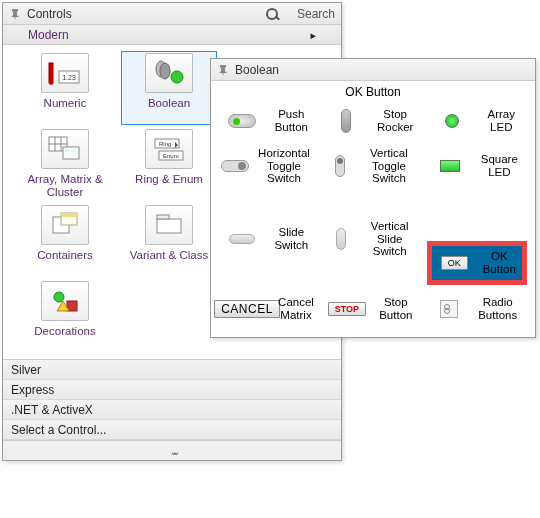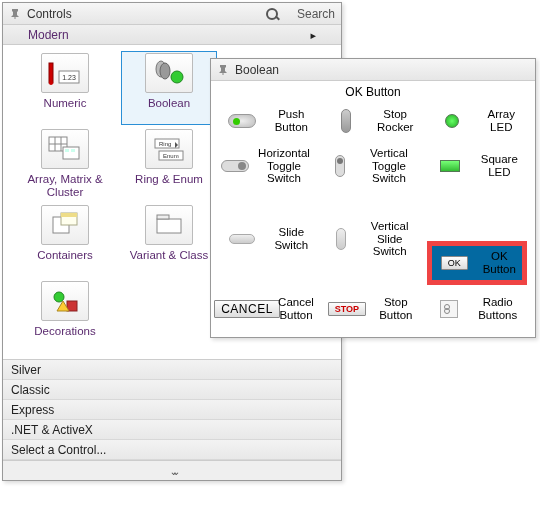--- a/index.html
+++ b/index.html
@@ -274,23 +274,20 @@
       </div>
       <div class="item-label">Decorations</div>
     </div>
   </div>
 
   <div class="list-section">
     <div class="list-row">
         <span>Silver</span>
       </div>
     <div class="list-row">
-        <span>Classic</span>
-      </div>
-    <div class="list-row">
         <span>Express</span>
       </div>
     <div class="list-row">
         <span>.NET &amp; ActiveX</span>
       </div>
     <div class="list-row">
         <span>Select a Control...</span>
       </div>
   </div>
   <div class="expander">
@@ -367,21 +364,21 @@
     <div class="item2 sel">
       <div class="iconbox">
           <span class="mini-btn">OK</span>
         </div>
       <div class="lbl2">OK Button</div>
     </div>
     <div class="item2">
       <div class="iconbox">
           <span class="mini-btn cancel">CANCEL</span>
         </div>
-      <div class="lbl2">Cancel Button</div>
+      <div class="lbl2">Cancel Matrix</div>
     </div>
     <div class="item2">
       <div class="iconbox">
           <span class="mini-btn stop">STOP</span>
         </div>
       <div class="lbl2">Stop Button</div>
     </div>
 
     <div class="item2">
       <div class="iconbox">

